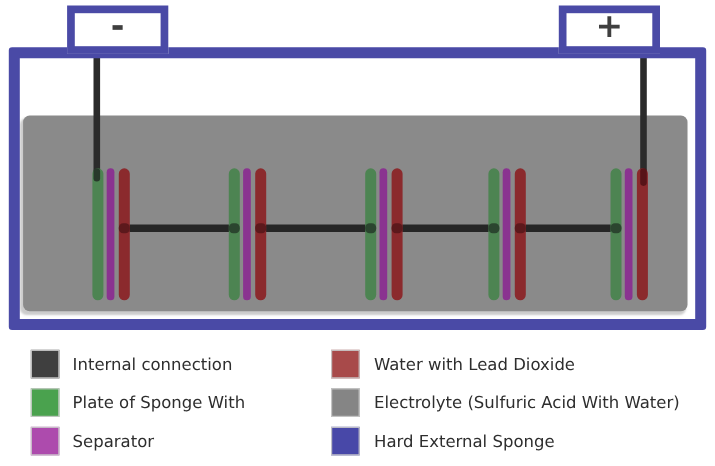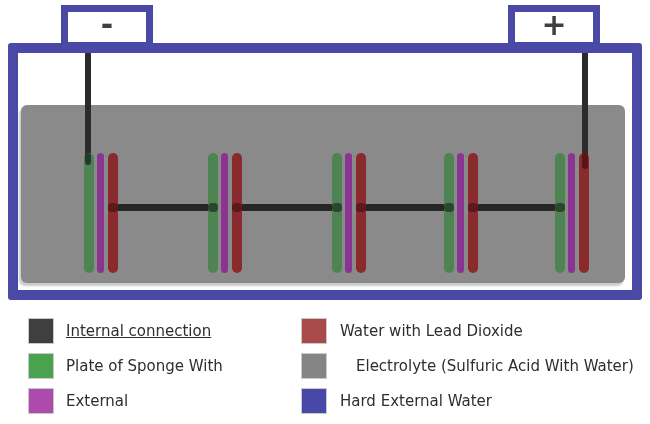--- a/index.html
+++ b/index.html
@@ -76,29 +76,29 @@
   <div class="casing"></div>
 
   <div class="terminal neg">
     <span class="terminal-label">-</span>
   </div>
   <div class="terminal pos">
     <span class="terminal-label">+</span>
   </div>
 
   <div class="swatch" style="left: 28px; top: 318px; background: rgb(63, 63, 63);"></div>
-  <div class="legend-label" style="left:66px;top:318px;text-decoration:underline;">Internal connection</div>
+  <div class="legend-label" style="left:66px;top:318px;">Internal connection</div>
 
   <div class="swatch" style="left: 28px; top: 353px; background: rgb(74, 162, 78);"></div>
   <div class="legend-label" style="left:66px;top:353px;">Plate of Sponge With</div>
 
   <div class="swatch" style="left: 28px; top: 388px; background: rgb(173, 75, 173);"></div>
-  <div class="legend-label" style="left:66px;top:388px;">External</div>
+  <div class="legend-label" style="left:66px;top:388px;">Separator</div>
 
   <div class="swatch" style="left: 301px; top: 318px; background: rgb(168, 74, 74);"></div>
   <div class="legend-label" style="left:340px;top:318px;">Water with Lead Dioxide</div>
 
   <div class="swatch" style="left: 301px; top: 353px; background: rgb(133, 133, 133);"></div>
-  <div class="legend-label" style="left:340px;top:353px;margin-left:16px;">Electrolyte (Sulfuric Acid With Water)</div>
+  <div class="legend-label" style="left:340px;top:353px;">Electrolyte (Sulfuric Acid With Water)</div>
 
   <div class="swatch" style="left: 301px; top: 388px; background: rgb(72, 72, 168);"></div>
-  <div class="legend-label" style="left:340px;top:388px;">Hard External Water</div>
+  <div class="legend-label" style="left:340px;top:388px;">Hard External Sponge</div>
 </div>
 
 </body></html>

